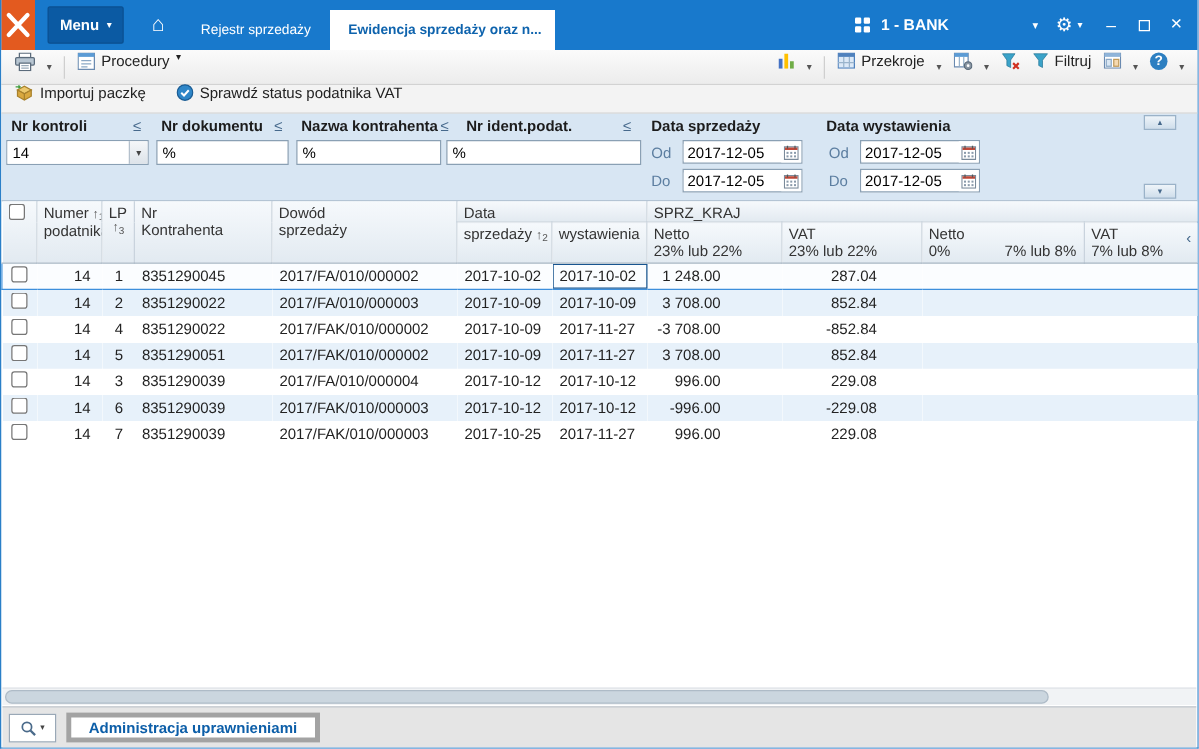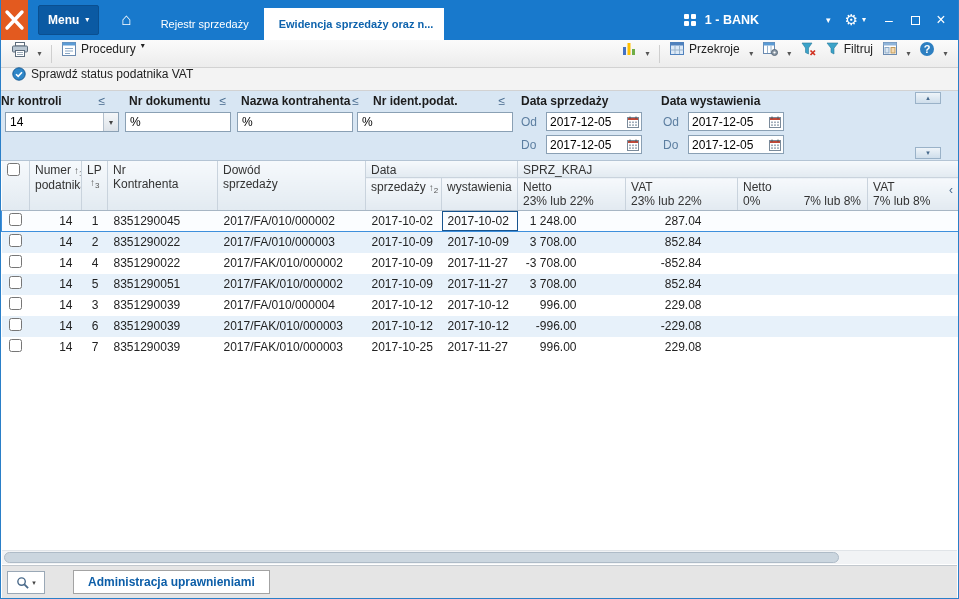--- a/index.html
+++ b/index.html
@@ -81,21 +81,21 @@
   td.amt.netto{padding-right:49px;}
   td.amt.vat{padding-right:36px;}
   .collapse-btn{position:absolute;top:21px;right:1px;width:12px;height:16px;border:none;background:transparent;color:#46698c;font-size:12px;cursor:pointer;padding:0;line-height:1;}
 
   
   .hscroll{position:absolute;left:1px;right:1px;bottom:34px;height:14px;background:#f1f3f5;border-top:1px solid #e0e4e8;}
   .hthumb{position:absolute;left:2px;top:1px;width:835px;height:11px;background:#cbd6df;border:1px solid #aebbc7;border-radius:6px;cursor:grab;}
   .statusbar{position:absolute;left:1px;right:1px;bottom:0;height:33px;background:#e5e5e5;border-top:1px solid #c2c8ce;display:flex;align-items:center;padding:0 5px;gap:8px;}
   .zoom-btn{width:38px;height:23px;background:#fff;border:1px solid #9aa8b6;display:flex;align-items:center;justify-content:center;gap:3px;cursor:pointer;}
   .zoom-btn .chev{font-size:7px;color:#444;}
-  .admin-tab{height:24px;background:#fff;border:1px solid #a3a3a3;color:#0c5ea8;font-weight:bold;display:flex;align-items:center;padding:0 14px;cursor:pointer;white-space:nowrap;margin-left:20px;}
+  .admin-tab{height:24px;background:#fff;border:4px solid #a3a3a3;color:#0c5ea8;font-weight:bold;display:flex;align-items:center;padding:0 14px;cursor:pointer;white-space:nowrap;}
 </style>
 </head>
 <body>
 
 <div class="window">
 
   <header class="titlebar">
     <div class="logo">
       <svg width="27" height="40" viewBox="0 0 27 40">
           <rect width="27" height="40" fill="#e35a1f"></rect>
@@ -219,30 +219,39 @@
       <button class="chev-btn">▾</button>
       <button class="tbtn">
         <span class="help-circle">?</span>
       </button>
       <button class="chev-btn">▾</button>
     </div>
   </div>
 
   <div class="toolbar2">
     <button class="tbtn">
+      <svg width="15" height="14" viewBox="0 0 15 14">
+          <path d="M2 5 L7.5 2 L13 5 L7.5 8 Z" fill="#ecc96e" stroke="#a8812c"></path>
+          <path d="M2 5 V10 L7.5 13 L13 10 V5 L7.5 8 Z" fill="#d9a83f" stroke="#a8812c"></path>
+          <path d="M7.5 8 V13" stroke="#a8812c"></path>
+          <path d="M0.5 2.5 H4 L2.8 1.3 M4 2.5 L2.8 3.7" stroke="#3f9d3f" stroke-width="1.1" fill="none"></path>
+        </svg>
+      <span>Importuj paczkę</span>
+    </button>
+    <button class="tbtn">
       <svg width="14" height="14" viewBox="0 0 14 14">
           <circle cx="7" cy="7" r="6.2" fill="#2e86c8" stroke="#1a5c94"></circle>
           <path d="M4 7.2 L6.2 9.4 L10 5.2" stroke="#fff" stroke-width="1.6" fill="none"></path>
         </svg>
       <span>Sprawdź status podatnika VAT</span>
     </button>
   </div>
 
   <div class="filter-panel">
-    <div class="f-head" style="left:0;width:106px;text-align:center;">
+    <div class="f-head" style="left:8px;width:106px;text-align:center;">
       <span class="f-label">Nr kontroli</span>
       <span class="f-op">≤</span>
     </div>
     <div class="combo" style="left:4px;width:114px;">
       <input value="14" style="">
       <span class="combo-arrow">▾</span>
     </div>
 
     <div class="f-head" style="left:128px;width:99px;">
       <span class="f-label">Nr dokumentu</span>

